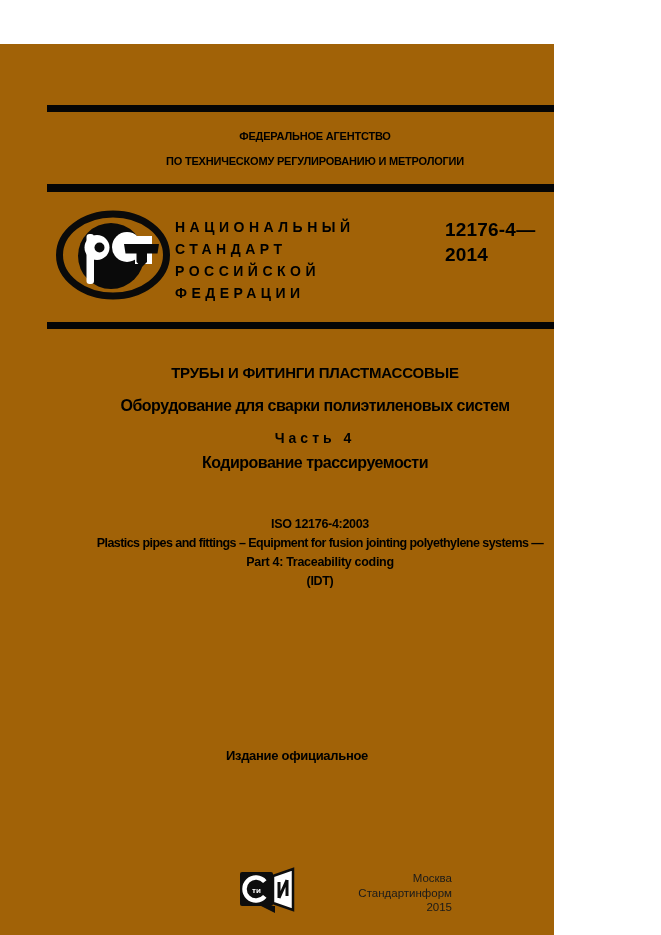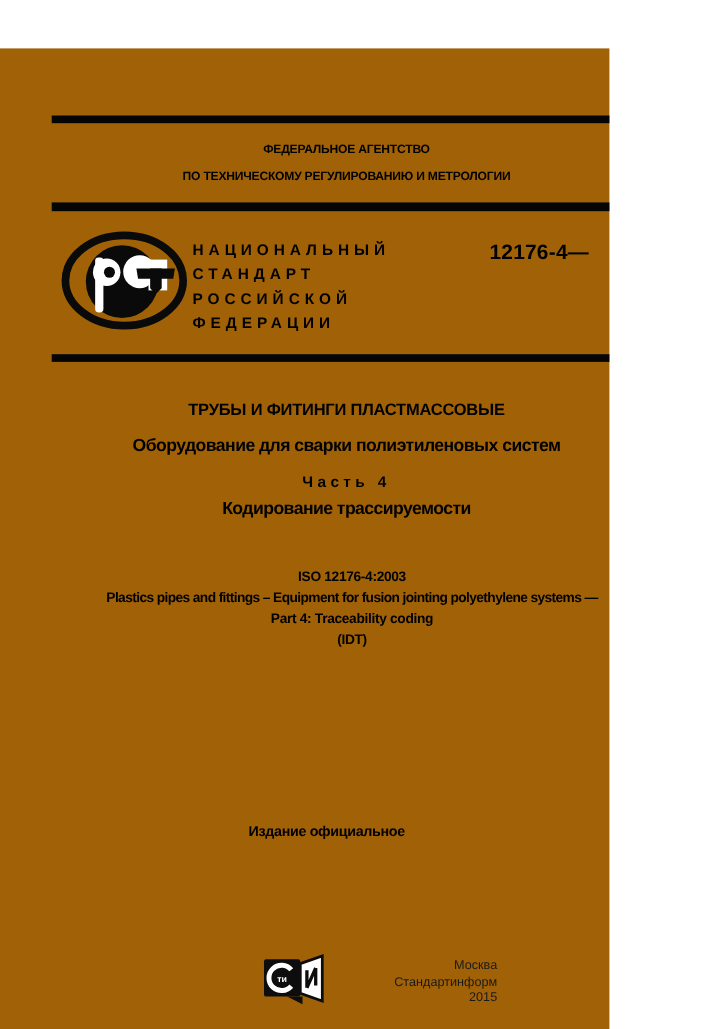--- a/index.html
+++ b/index.html
@@ -79,20 +79,21 @@
 
   <div class="std-kind">
     <div>НАЦИОНАЛЬНЫЙ</div>
     <div>СТАНДАРТ</div>
     <div>РОССИЙСКОЙ</div>
     <div>ФЕДЕРАЦИИ</div>
   </div>
 
   <div class="designation">
     <div>12176-4—</div>
+    <div>2014</div>
   </div>
 
   <div class="bar bar3"></div>
 
   <div class="centerband title1">ТРУБЫ И ФИТИНГИ ПЛАСТМАССОВЫЕ</div>
   <div class="centerband title2">Оборудование для сварки полиэтиленовых систем</div>
   <div class="centerband title3">Часть 4</div>
   <div class="centerband title4">Кодирование трассируемости</div>
 
   <div class="isoblock">

